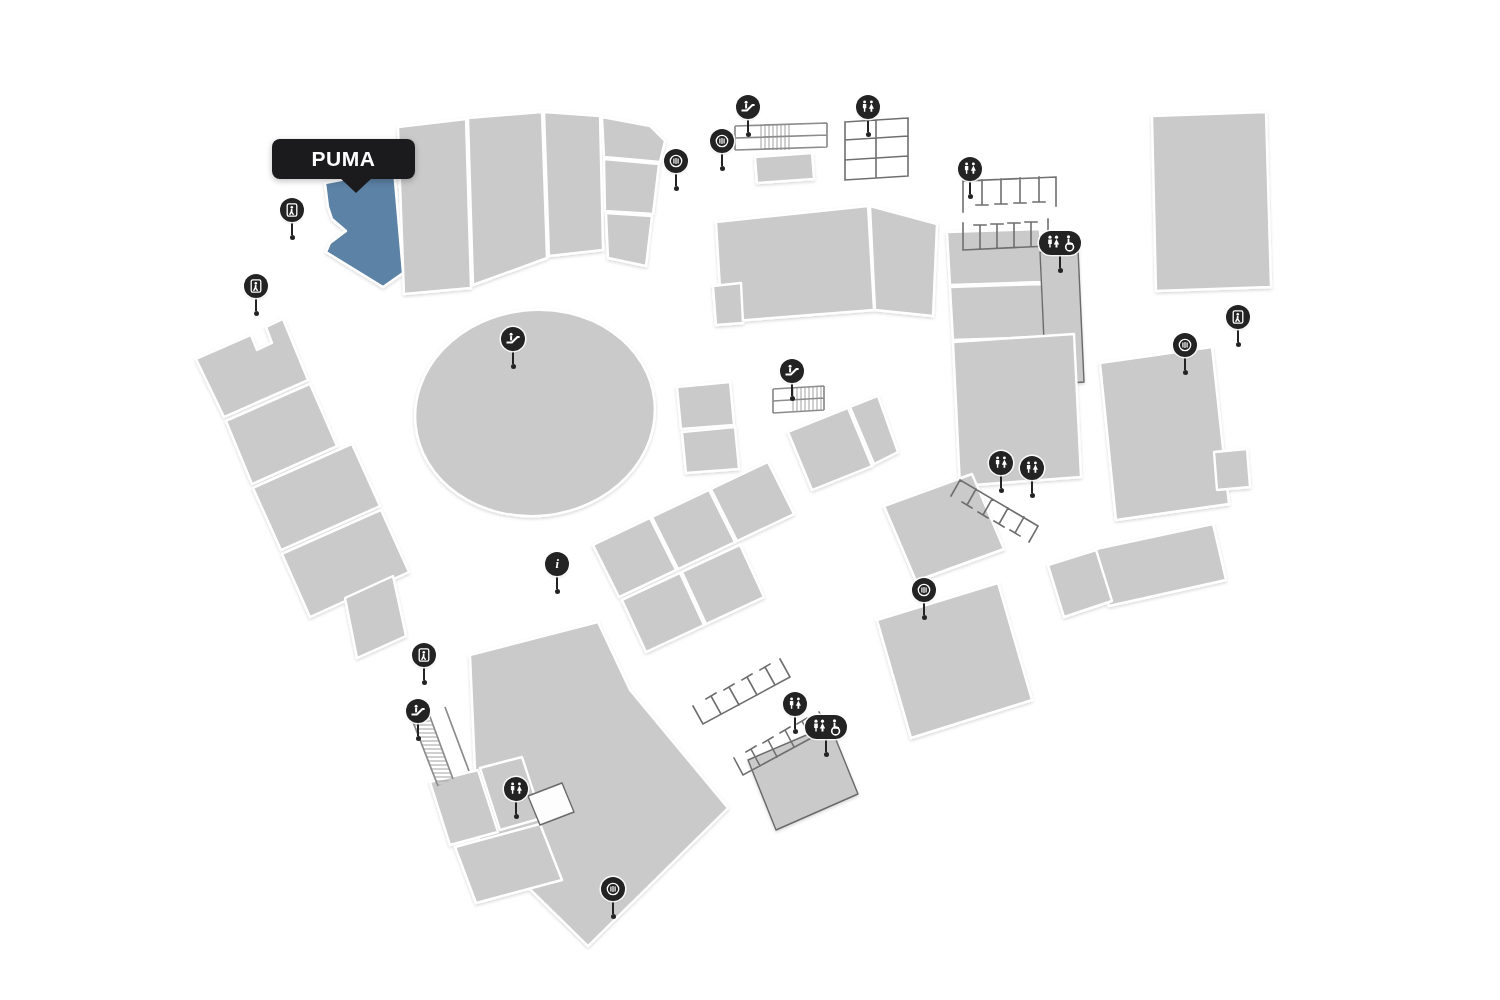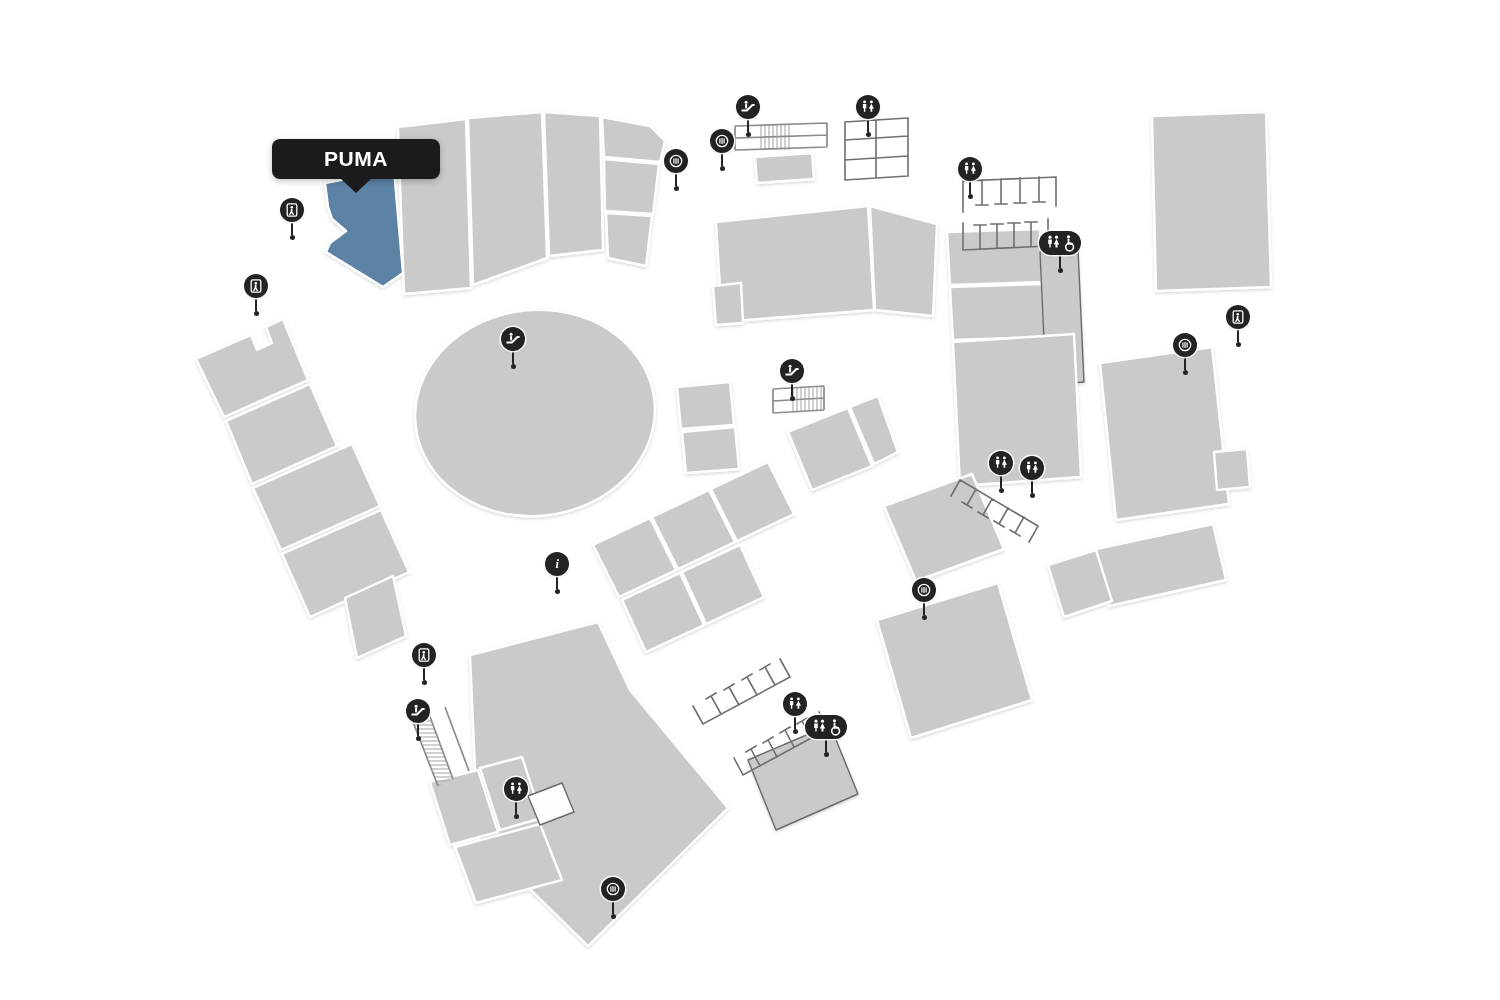--- a/index.html
+++ b/index.html
@@ -17,21 +17,21 @@
   .rail{stroke:#8c8c8c;stroke-width:1.7;fill:none;}
   .room-outline{fill:#fdfdfd;stroke:#6a6a6a;stroke-width:1.4;}
   .marker-layer{position:absolute;inset:0;z-index:3;}
   .marker{position:absolute;width:24px;height:24px;margin-left:-12px;margin-top:-12px;}
   .marker-pill{width:42px;margin-left:-21px;}
   .stem{position:absolute;left:50%;top:20px;width:2.4px;height:17px;margin-left:-1.2px;background:var(--pin);}
   .anchor-dot{position:absolute;left:50%;top:37px;width:5px;height:5px;margin-left:-2.5px;border-radius:50%;background:var(--pin);}
   .pin-circle{position:absolute;inset:0;border-radius:12px;background:var(--pin);
     box-shadow:0 0 0 1.6px rgba(255,255,255,.9),0 1px 2px rgba(0,0,0,.35);
     display:flex;align-items:center;justify-content:center;}
-  .tooltip{position:absolute;left:272px;top:139px;width:168px;height:40px;z-index:5;
+  .tooltip{position:absolute;left:272px;top:139px;width:143px;height:40px;z-index:5;
     background:var(--tooltip-bg);color:var(--tooltip-text);border-radius:8px;
     display:flex;align-items:center;justify-content:center;
     font-size:21px;font-weight:bold;letter-spacing:.5px;box-shadow:0 2px 6px rgba(0,0,0,.25);}
   .tooltip-arrow{position:absolute;left:67px;top:38px;width:0;height:0;
     border-left:17px solid transparent;border-right:17px solid transparent;
     border-top:16px solid var(--tooltip-bg);}
 </style>
 </head>
 <body>
 

